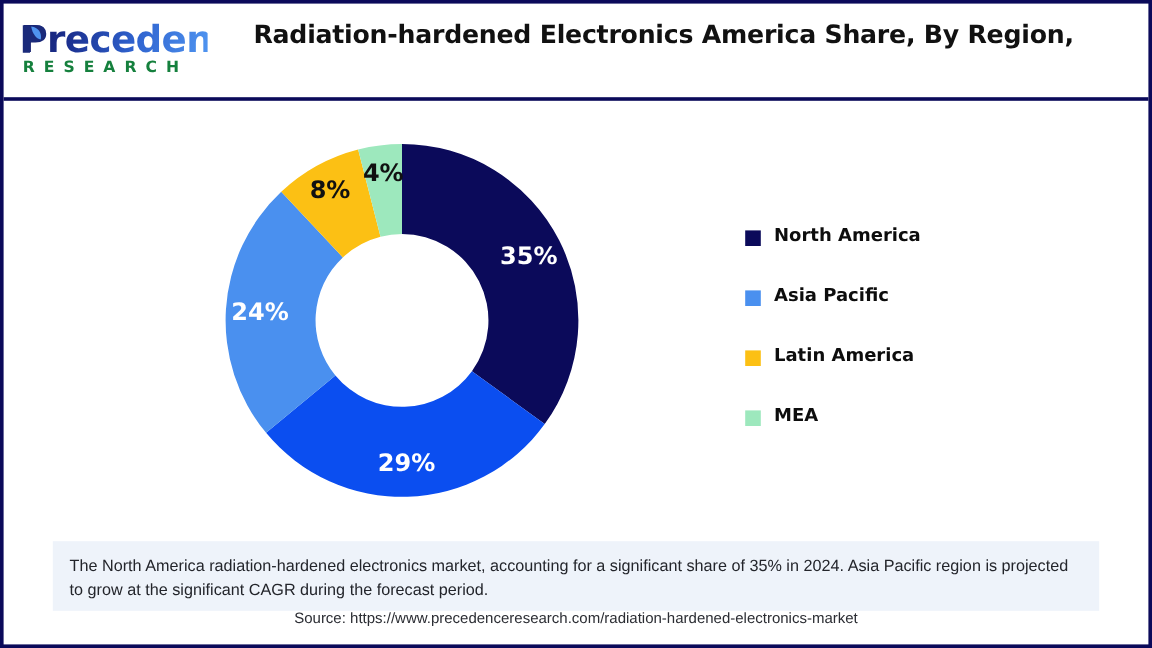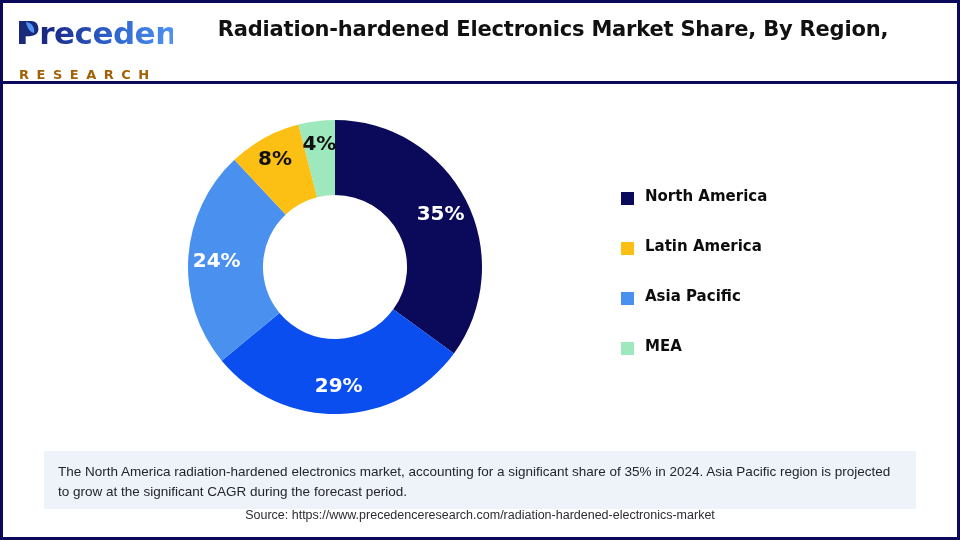--- a/index.html
+++ b/index.html
@@ -55,23 +55,23 @@
     background-clip: text;
     color: transparent;
     -webkit-text-fill-color: transparent;
     padding-left: 4px;
   }
   #logo-sub {
     font-family: "DejaVu Sans", sans-serif;
     font-weight: bold;
     font-size: 13px;
     letter-spacing: 7.5px;
-    color: #a16207;
+    color: #15803d;
     padding-left: 6px;
-    margin-top: 18px;
+    margin-top: 0;
   }
   #logo-mark {
     position: absolute;
     left: 4px;
     top: 2px;
     width: 22px;
     height: 26px;
   }
 
   #chart-title {
@@ -181,21 +181,21 @@
     <div id="logo">
       <svg id="logo-mark" viewBox="0 0 22 26">
         <path d="M2 2 L14 2 C19 2 21 5 21 9 C21 13 18 16 13 16 L8 16 L8 25 L2 25 Z" fill="#1a2a7a"></path>
         <path d="M9 3 C15 4 18 8 17 14 C13 13 10 9 9 3 Z" fill="#4f94f0"></path>
       </svg>
       <div id="logo-word">Precedence</div>
       <div id="logo-sub">RESEARCH</div>
     </div>
 
     <div id="chart-title">
-      <span>Radiation-hardened Electronics Market Share, By Region,</span><br>
+      <span>Radiation-hardened Electronics America Share, By Region,</span><br>
     </div>
   </div>
 
   <div id="plot">
 
     <div id="donut-wrap">
       <svg id="donut-svg" viewBox="0 0 300 300">
         <g id="slices">
             <path d="M 150 3 A 147 147 0 0 1 268.92549817311726 236.40443208699355 L 208.27349410482748 192.33817172262684 A 72.03 72.03 0 0 0 150 77.97 Z" fill="#0b0a5a"></path>
             <path d="M 268.92549817311726 236.40443208699355 A 147 147 0 0 1 36.73455331195899 243.70132649305742 L 94.4999311228599 195.91364998159813 A 72.03 72.03 0 0 0 208.27349410482748 192.33817172262684 Z" fill="#0b4ef0"></path>
@@ -212,26 +212,26 @@
           </g>
       </svg>
     </div>
 
     <div id="legend">
       <div class="legend-item">
         <span class="legend-swatch" style="background: rgb(11, 10, 90);"></span>
         <span class="legend-label">North America</span>
       </div>
       <div class="legend-item">
+        <span class="legend-swatch" style="background: rgb(74, 144, 239);"></span>
+        <span class="legend-label">Asia Pacific</span>
+      </div>
+      <div class="legend-item">
         <span class="legend-swatch" style="background: rgb(252, 192, 20);"></span>
         <span class="legend-label">Latin America</span>
-      </div>
-      <div class="legend-item">
-        <span class="legend-swatch" style="background: rgb(74, 144, 239);"></span>
-        <span class="legend-label">Asia Pacific</span>
       </div>
       <div class="legend-item">
         <span class="legend-swatch" style="background: rgb(157, 232, 189);"></span>
         <span class="legend-label">MEA</span>
       </div>
     </div>
   </div>
 
   <div id="note-box">
     <div id="note-text">The North America radiation-hardened electronics market, accounting for a significant share of 35% in 2024. Asia Pacific region is projected to grow at the significant CAGR during the forecast period.</div>

